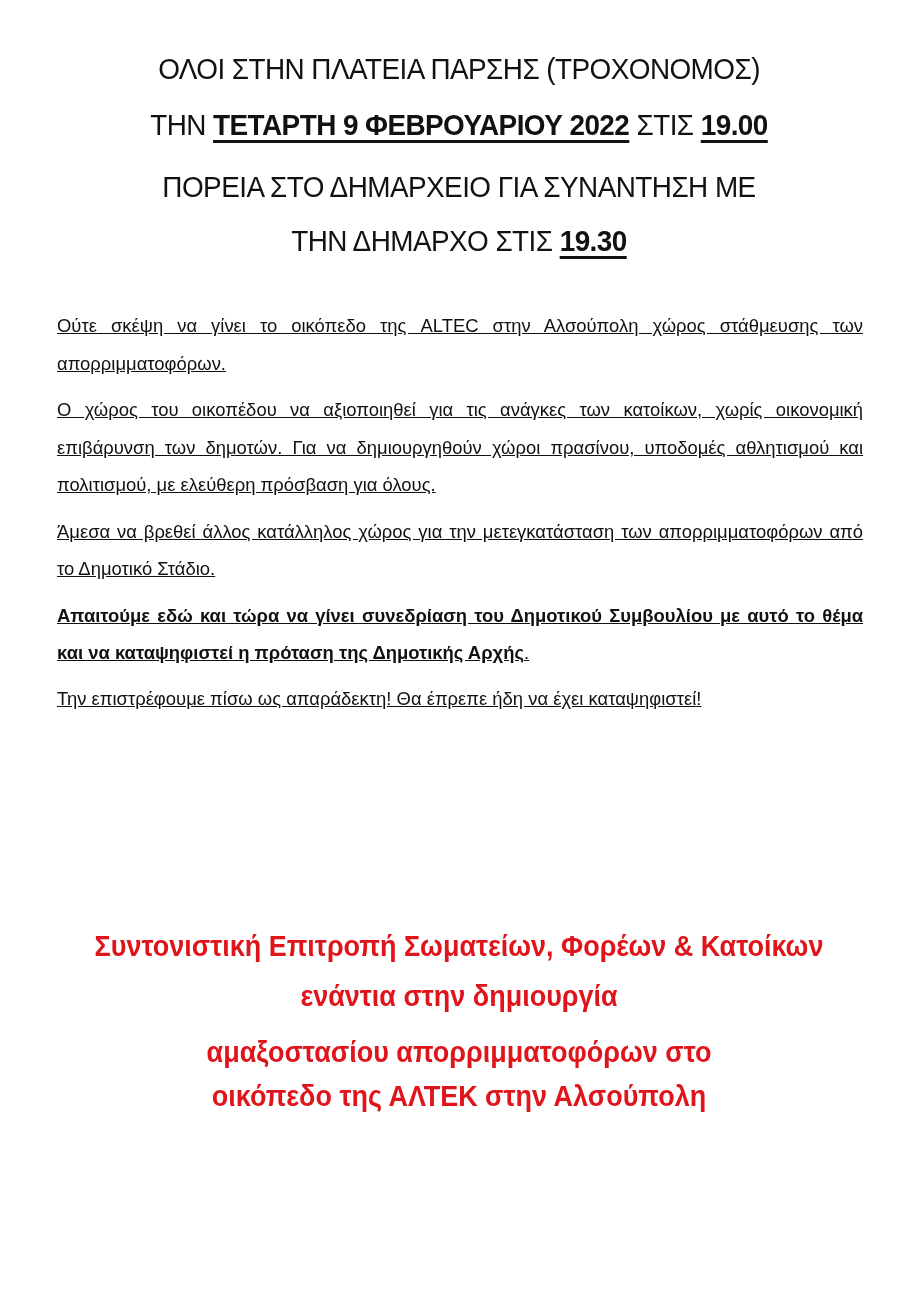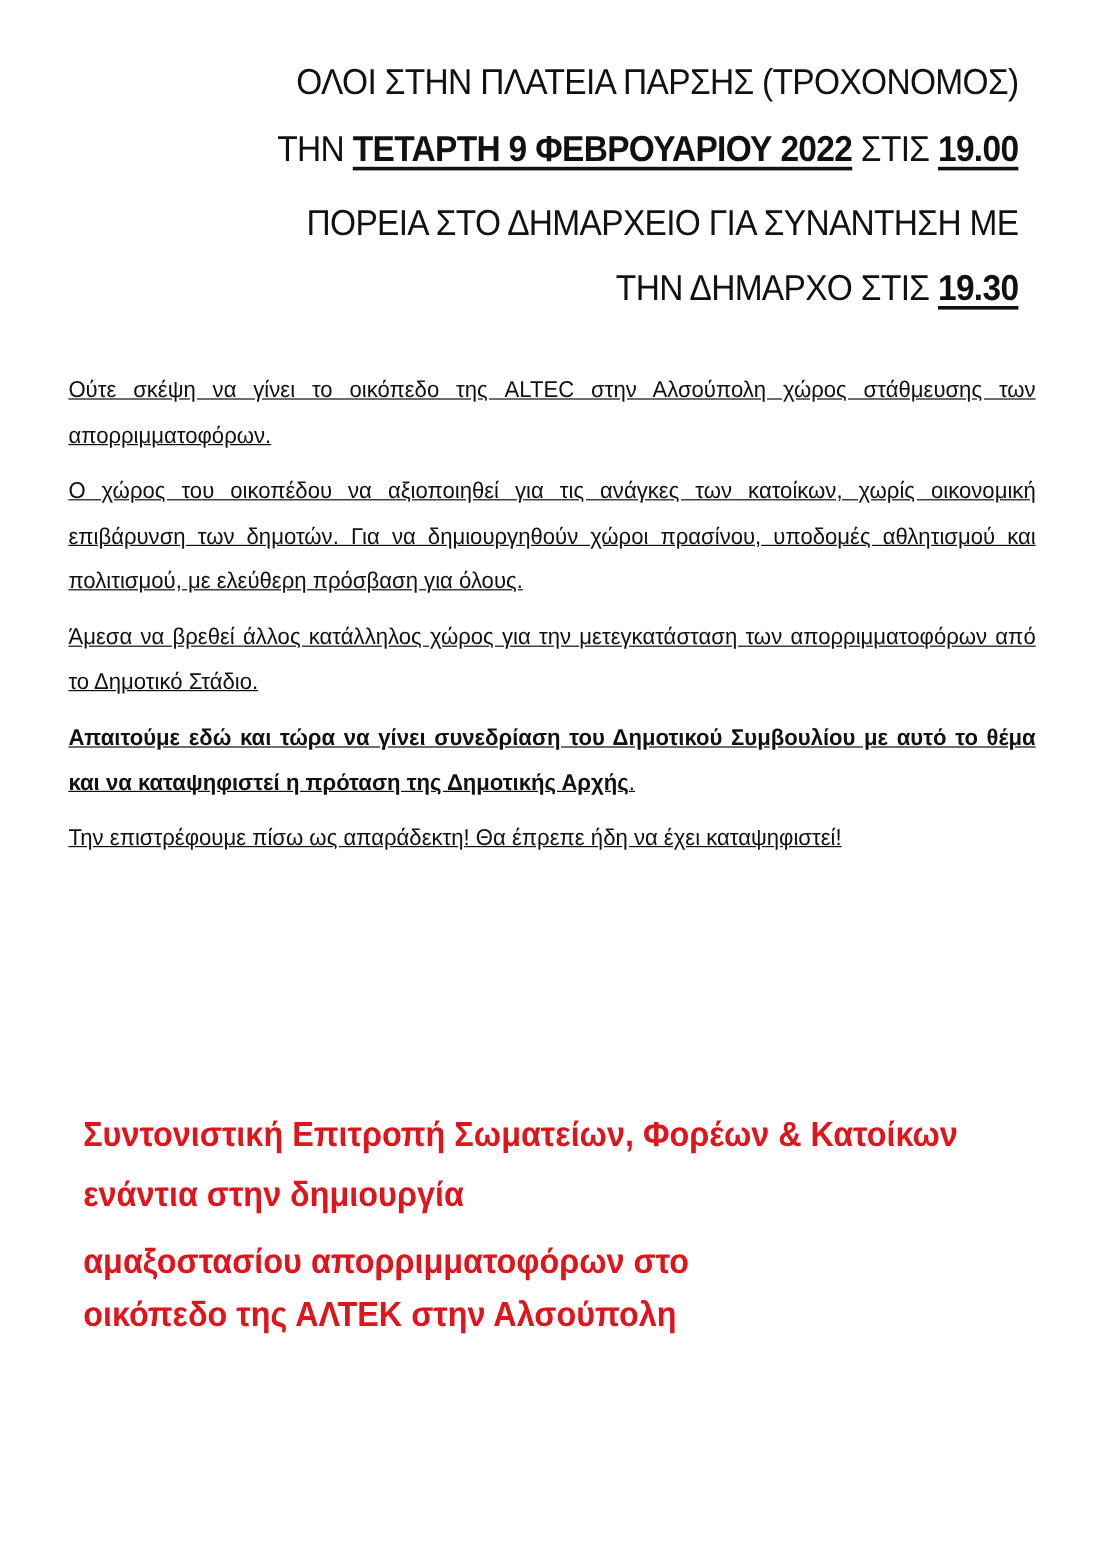--- a/index.html
+++ b/index.html
@@ -20,21 +20,21 @@
       left: 0; top: 0;
       width: 918px;
       height: 1299px;
       background: #ffffff;
     }
     .header {
       position: absolute;
       left: 40px;
       width: 838px;
       top: 54px;
-      text-align: right;
+      text-align: center;
     }
     .header-line {
       font-size: 30px;
       line-height: 30px;
       letter-spacing: -0.6px;
       white-space: nowrap;
       transform: scaleX(0.93);
       transform-origin: center;
       color: #111;
     }
@@ -69,20 +69,21 @@
       margin-bottom: 8px;
     }
     .body-text p.bold .tail {
       font-weight: normal;
     }
     .footer {
       position: absolute;
       left: 40px;
       width: 838px;
       top: 924px;
+      text-align: center;
       color: #e0151b;
       font-weight: bold;
       font-size: 29px;
     }
     .footer .f-line {
       transform: scaleX(0.93);
       transform-origin: center;
       white-space: nowrap;
     }
     .footer .f1 { line-height: 44px; }

